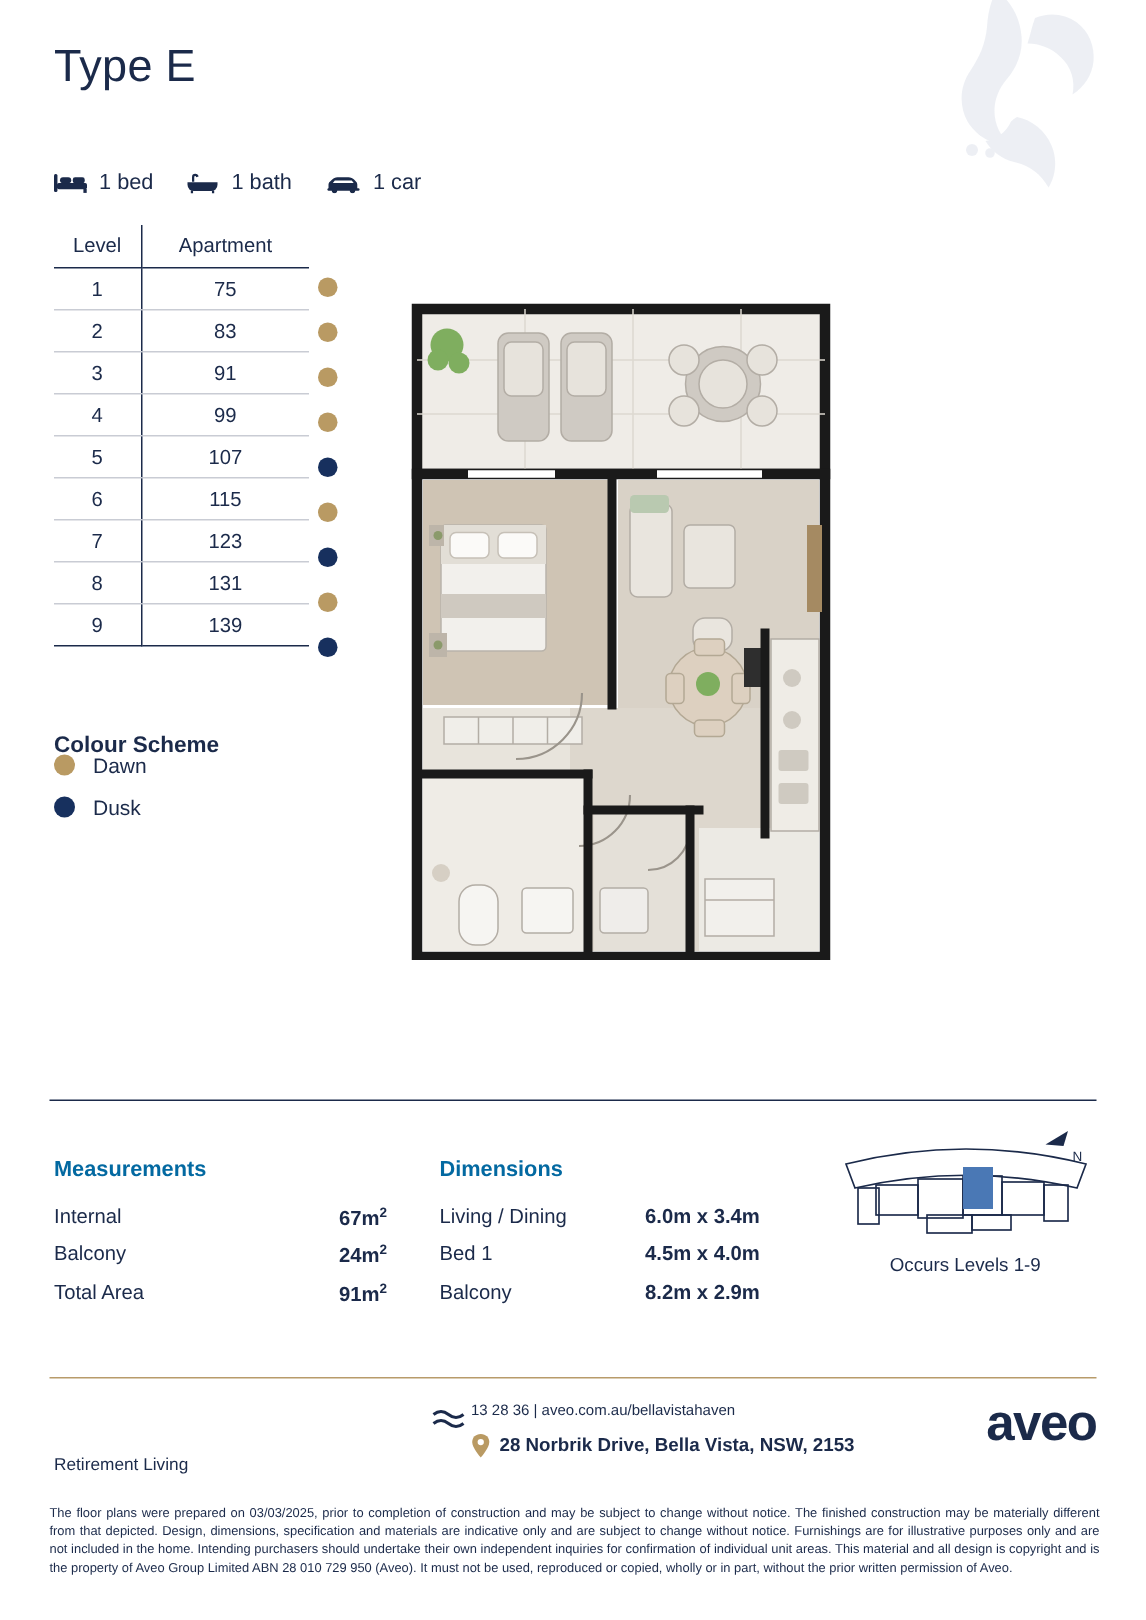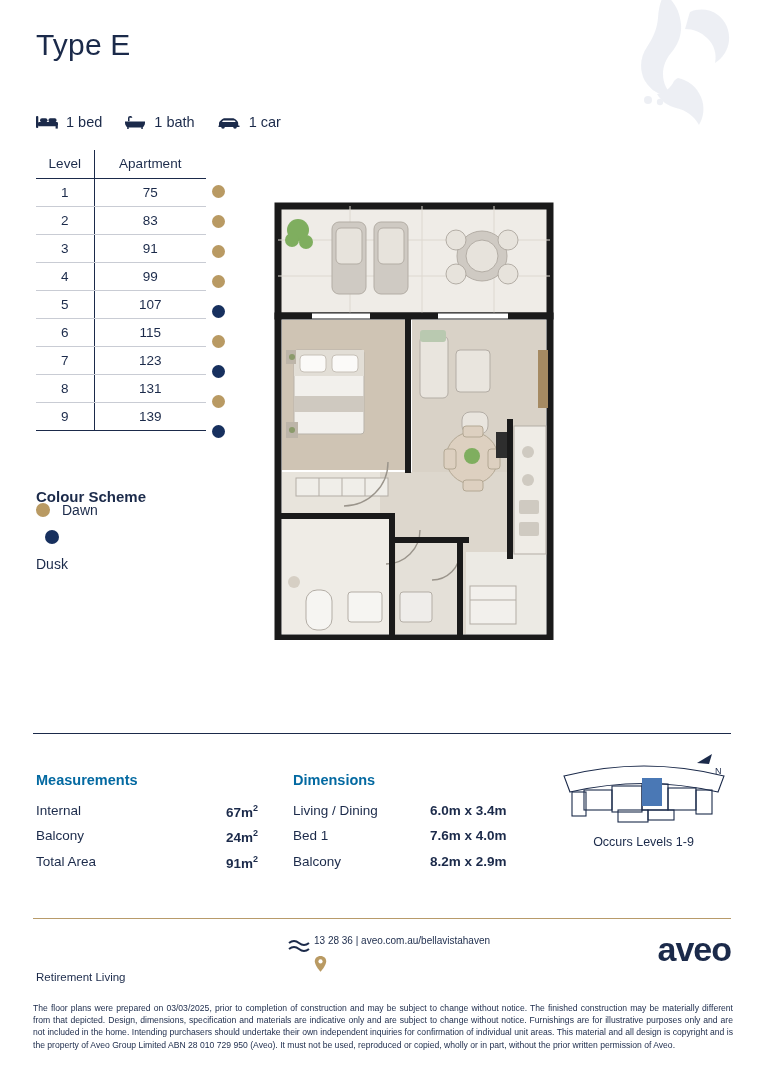--- a/index.html
+++ b/index.html
@@ -61,21 +61,21 @@
   .cs-title {
     position: absolute; left: 36px; top: 488px;
     font-size: 15px; font-weight: bold;
   }
   .cs-item {
     position: absolute; left: 36px;
     display: flex; align-items: center; gap: 12px;
     font-size: 14px;
   }
   .cs-item.a { top: 502px; }
-  .cs-item.b { top: 530px; flex-direction: column; }
+  .cs-item.b { top: 530px; }
   .cs-item .dot { width: 14px; height: 14px; }
 
   
   .plan {
     position: absolute; left: 270px; top: 200px;
     width: 290px; height: 440px;
   }
   .plan svg { display: block; }
 
   
@@ -429,21 +429,21 @@
     <span class="val"><span>91m</span><span class="sup">2</span></span>
   </div>
 
   <div class="blk-h d-h">Dimensions</div>
   <div class="row d-row" style="top:803px">
     <span class="lab">Living / Dining</span>
     <span class="val">6.0m x 3.4m</span>
   </div>
   <div class="row d-row" style="top:828px">
     <span class="lab">Bed 1</span>
-    <span class="val">7.6m x 4.0m</span>
+    <span class="val">4.5m x 4.0m</span>
   </div>
   <div class="row d-row" style="top:854px">
     <span class="lab">Balcony</span>
     <span class="val">8.2m x 2.9m</span>
   </div>
 
   <div class="keyplan">
     <div class="north">
       <svg width="34" height="26" viewBox="0 0 34 26">
         <path d="M6 11 L21 2 L18 12 Z" fill="#1b2a4a"></path>
@@ -477,17 +477,18 @@
     </svg>
   </div>
 
   <div class="contact1">13 28 36 | aveo.com.au/bellavistahaven</div>
   <span class="pin">
     <svg width="13" height="16" viewBox="0 0 13 16">
       <path d="M6.5 0C3 0 .8 2.4.8 5.4c0 4 5.7 10.3 5.7 10.3s5.7-6.3 5.7-10.3C12.2 2.4 10 0 6.5 0z" fill="#b99a63"></path>
       <circle cx="6.5" cy="5.4" r="2.1" fill="#ffffff"></circle>
     </svg>
   </span>
+  <div class="contact2">28 Norbrik Drive, Bella Vista, NSW, 2153</div>
 
   <div class="aveo">aveo</div>
 
   <div class="disclaimer">The floor plans were prepared on 03/03/2025, prior to completion of construction and may be subject to change without notice. The finished construction may be materially different from that depicted. Design, dimensions, specification and materials are indicative only and are subject to change without notice. Furnishings are for illustrative purposes only and are not included in the home. Intending purchasers should undertake their own independent inquiries for confirmation of individual unit areas. This material and all design is copyright and is the property of Aveo Group Limited ABN 28 010 729 950 (Aveo). It must not be used, reproduced or copied, wholly or in part, without the prior written permission of Aveo.</div>
 </div>
 
 </body></html>

